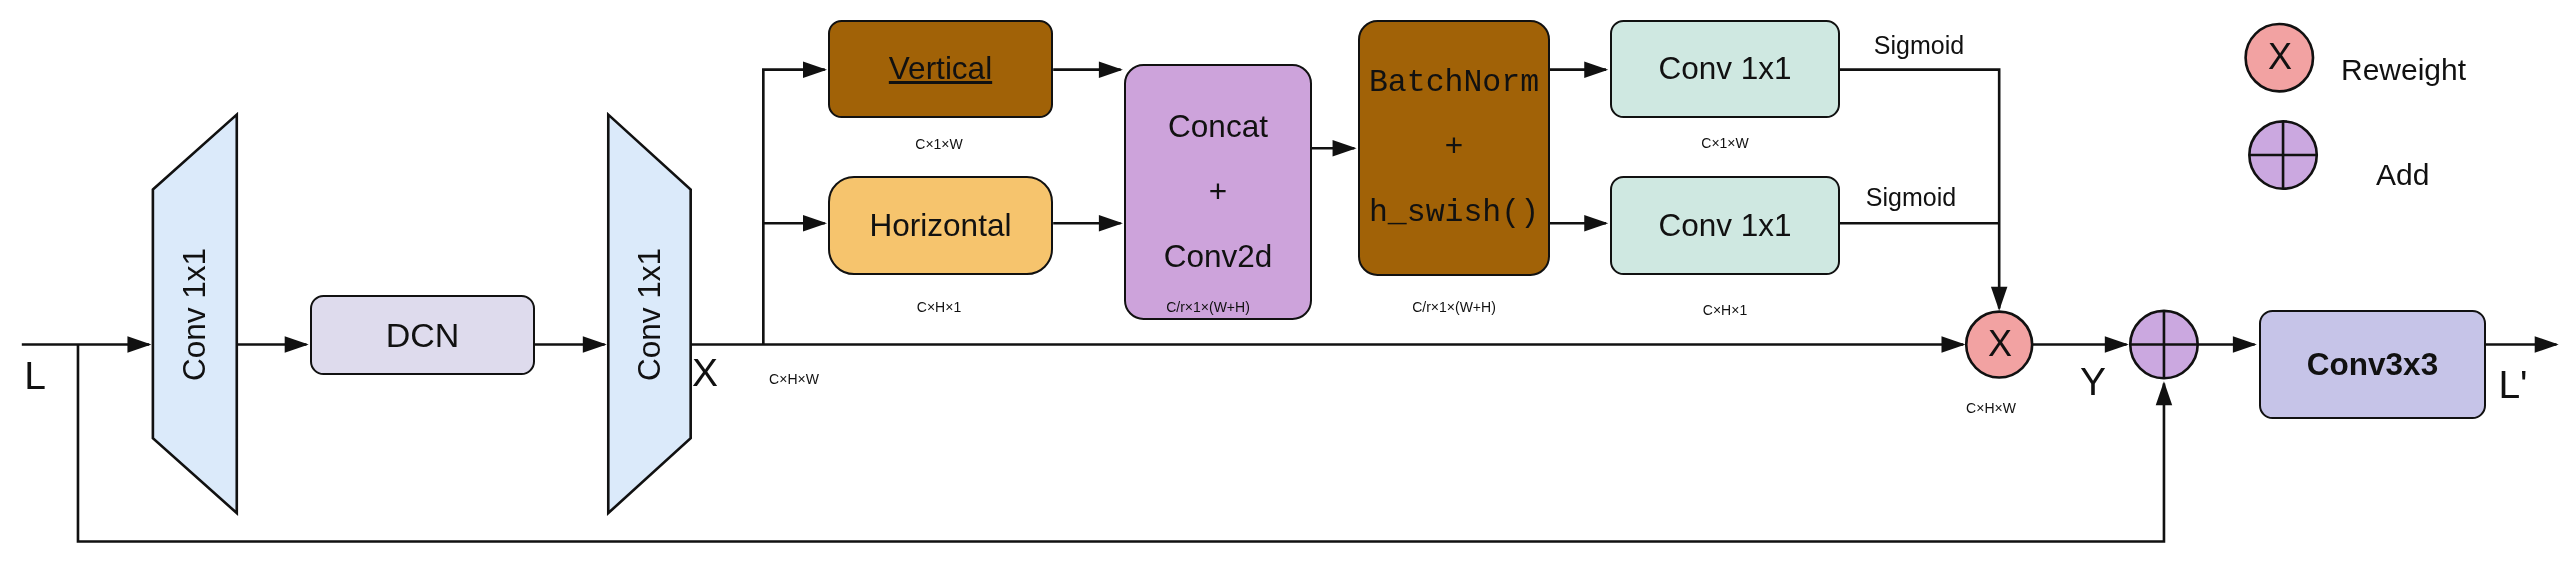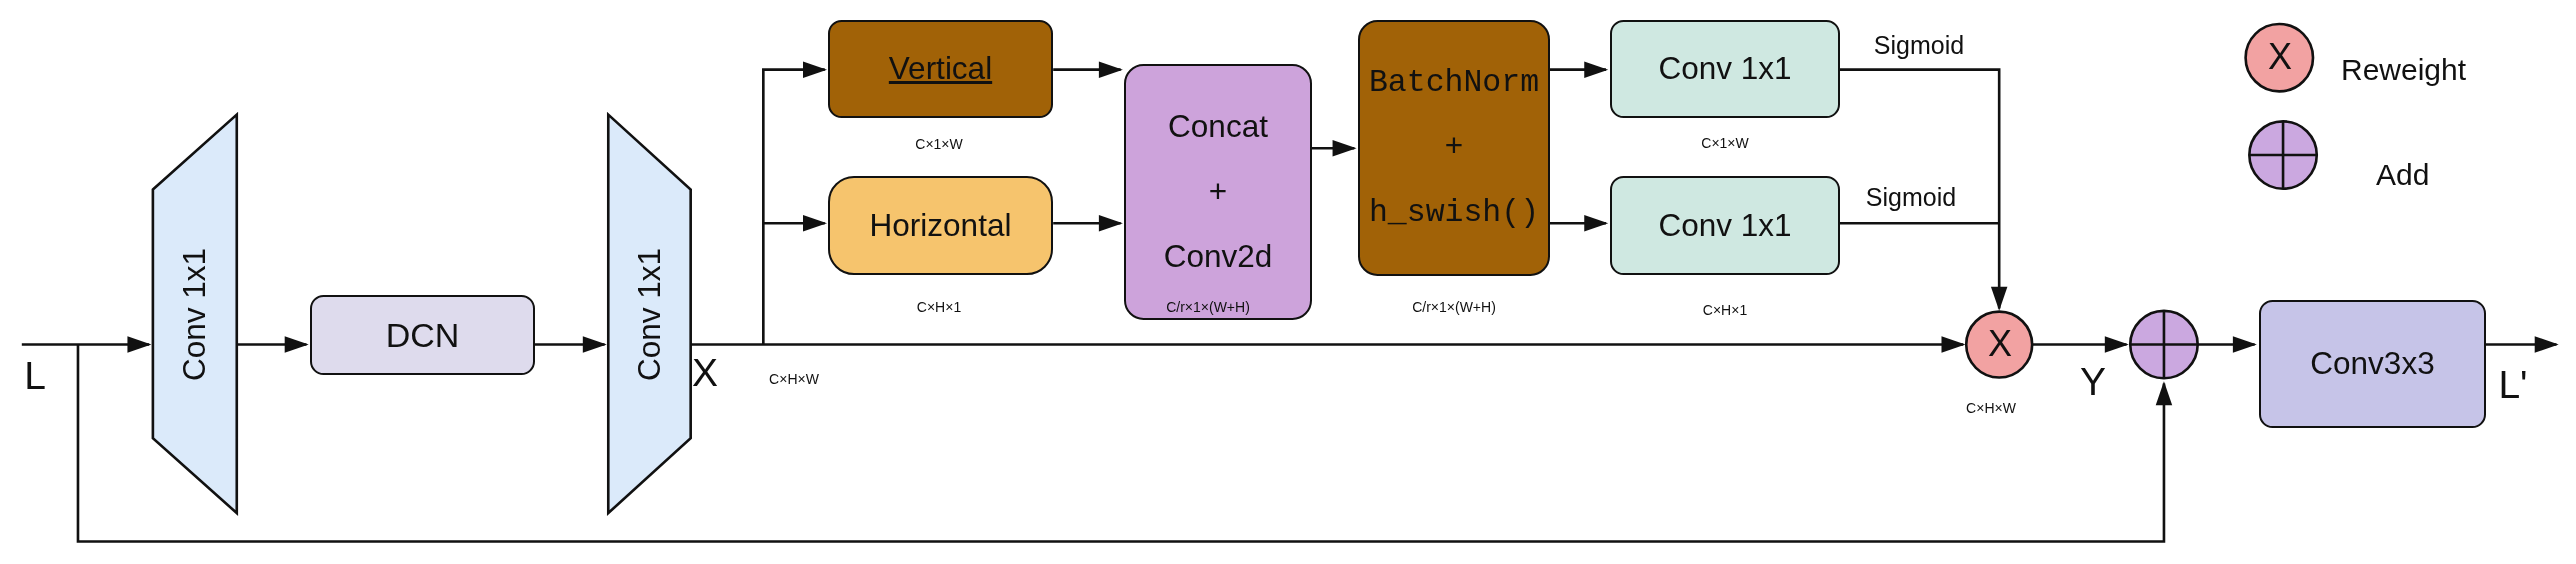--- a/index.html
+++ b/index.html
@@ -139,21 +139,21 @@
   </div>
 
   <div class="node f-conv1" style="left:1610px;top:20px;width:230px;height:98px;">
     <span>Conv 1x1</span>
   </div>
 
   <div class="node f-conv1" style="left:1610px;top:176px;width:230px;height:99px;">
     <span>Conv 1x1</span>
   </div>
 
-  <div class="node f-conv3" style="left:2259px;top:300px;width:227px;height:128px;">
+  <div class="node f-conv3" style="left:2259px;top:310px;width:227px;height:109px;font-weight:bold;">
     <span>Conv3x3</span>
   </div>
 
   <div class="lbl big" style="left:35px;top:376px;">L</div>
   <div class="lbl big" style="left:705px;top:373px;">X</div>
   <div class="lbl big" style="left:2093px;top:382px;">Y</div>
   <div class="lbl big" style="left:2513px;top:385px;">L'</div>
 
   <div class="lbl dim" style="left:794px;top:379px;">C×H×W</div>
   <div class="lbl dim" style="left:939px;top:144px;">C×1×W</div>

